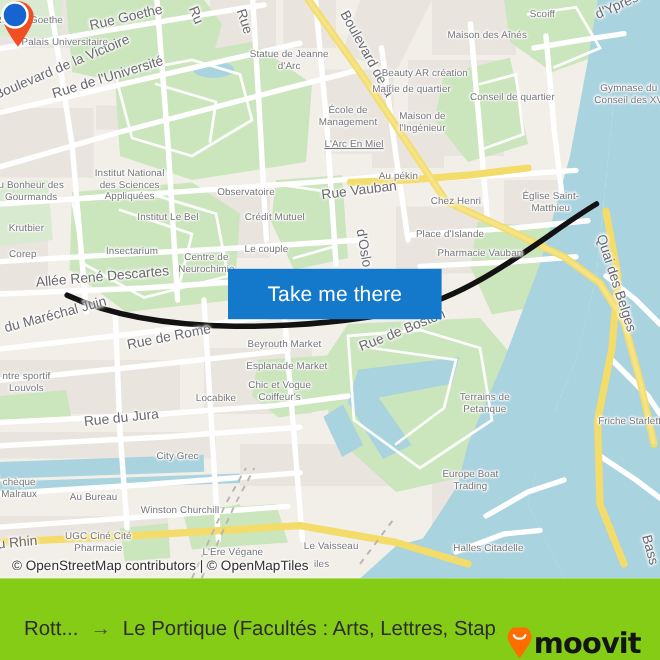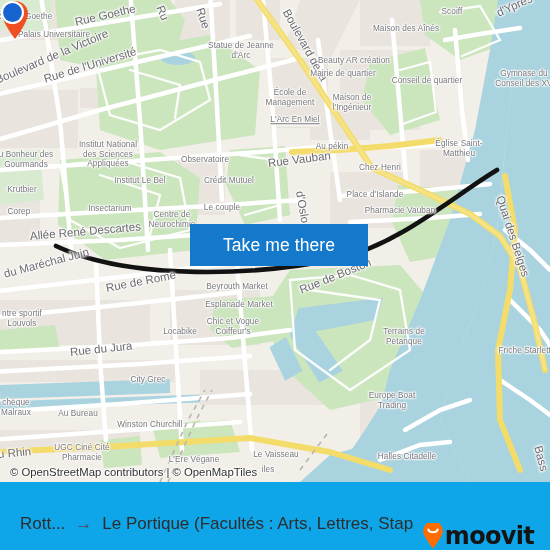--- a/index.html
+++ b/index.html
@@ -71,21 +71,21 @@
     padding-left: 10px;
     font-size: 11.3px; color: #333333;
     background: transparent;
     text-shadow: 0 0 3px #fff, 0 0 3px #fff, 0 0 4px #fff, 1px 1px 2px #fff, -1px -1px 2px #fff;
   }
 
   
   #bottombar {
     position: absolute; left: 0; top: 482px;
     width: 550px; height: 68px;
-    background: #0ea5e9;
+    background: #84cc16;
     display: flex; align-items: center;
     padding: 15px 16px 0 20px;
     gap: 8px;
   }
   #routeText {
     flex: 1 1 auto;
     display: flex; align-items: center;
     font-size: 17px; color: #2d2d2d;
     overflow: hidden; white-space: nowrap;
     gap: 10px;
@@ -292,21 +292,21 @@
       <div class="maplabel" style="left:343px; top:74px;">Mairie de quartier</div>
       <div class="maplabel" style="left:427px; top:81px;">Conseil de quartier</div>
       <div class="maplabel wrap" style="left:524px; top:78px; width:72px;">Gymnase du
 Conseil des XV</div>
       <div class="maplabel wrap" style="left:290px; top:97px; width:62px;">École de
 Management</div>
       <div class="maplabel wrap" style="left:352px; top:102px; width:60px;">Maison de
 l'Ingénieur</div>
       <div class="maplabel" style="left:295px; top:120px;text-decoration:underline;">L'Arc En Miel</div>
       <div class="maplabel" style="left:332px; top:147px;">Au pékin</div>
-      <div class="maplabel wrap" style="left:459px; top:148px; width:64px;">Église Saint-
+      <div class="maplabel wrap" style="left:459px; top:168px; width:64px;">Église Saint-
 Matthieu</div>
       <div class="maplabel" style="left:380px; top:168px;">Chez Henri</div>
       <div class="maplabel" style="left:375px; top:195px;">Place d'Islande</div>
       <div class="maplabel" style="left:400px; top:211px;">Pharmacie Vauban</div>
       <div class="maplabel wrap" style="left:108px; top:154px; width:72px;">Institut National
 des Sciences
 Appliquées</div>
       <div class="maplabel wrap" style="left:26px;  top:159px; width:72px;">u Bonheur des
 Gourmands</div>
       <div class="maplabel" style="left:205px; top:160px;">Observatoire</div>

